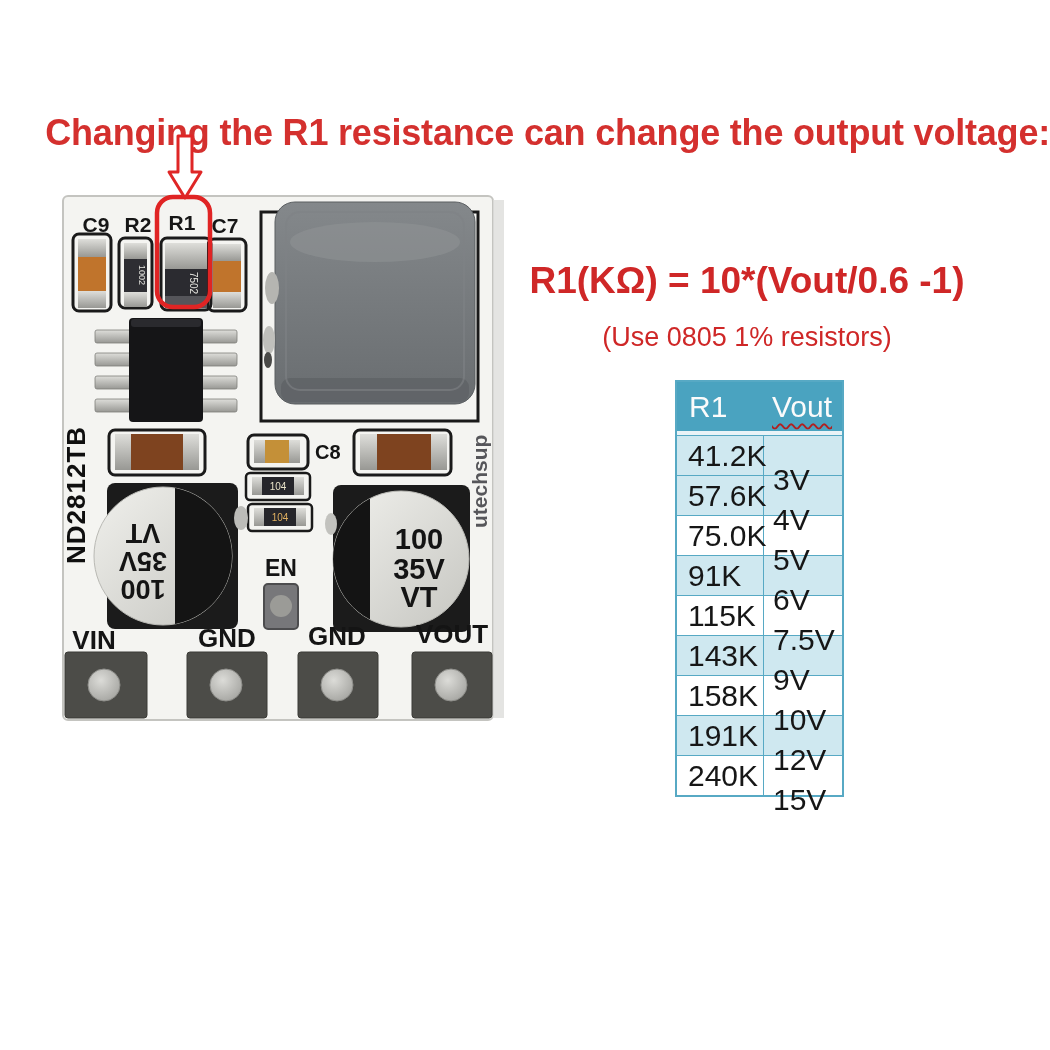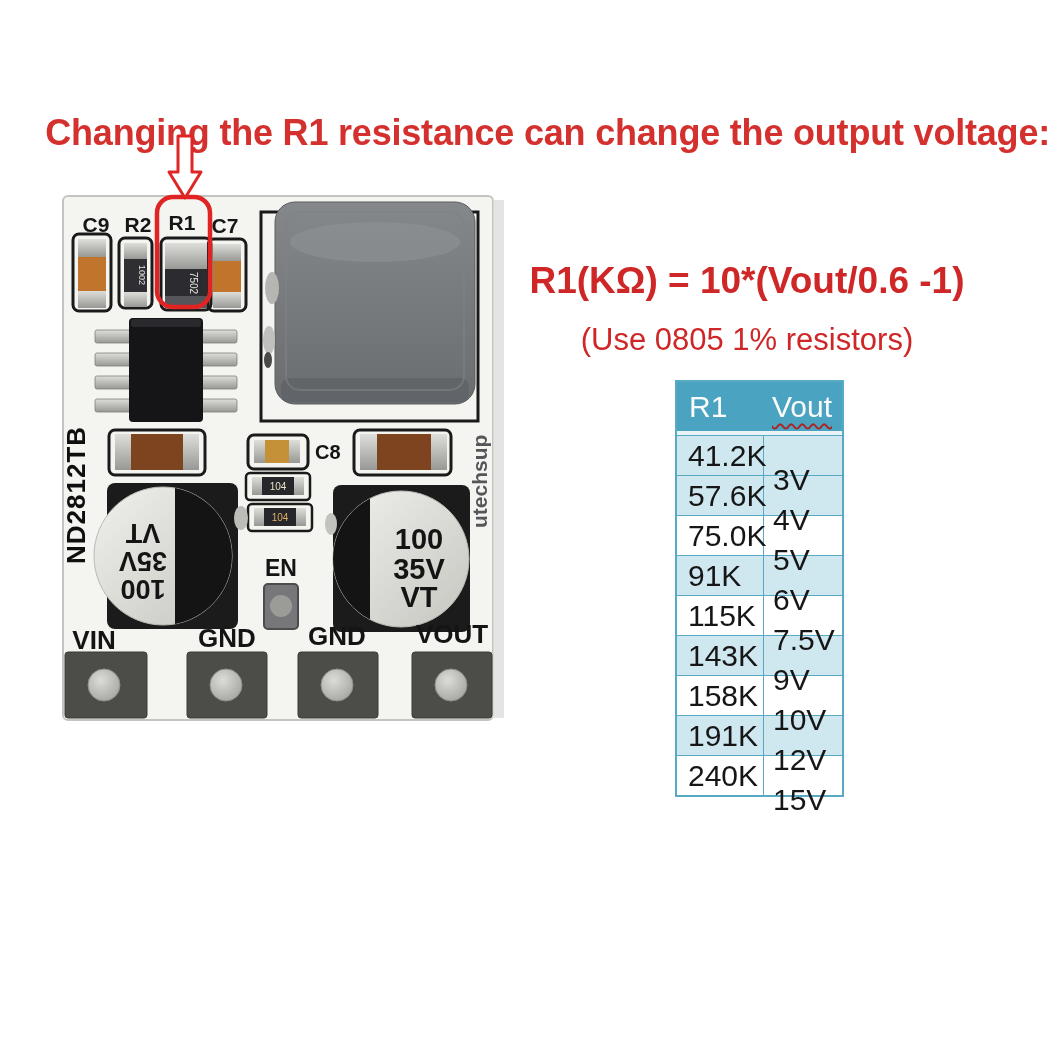--- a/index.html
+++ b/index.html
@@ -4,21 +4,21 @@
 <style>
   html,body{margin:0;padding:0;background:#fff;}
   .stage{position:relative;width:1050px;height:1050px;background:#ffffff;overflow:hidden;
          font-family:"Liberation Sans",sans-serif;}
   .title{position:absolute;top:88px;left:0;width:100%;text-align:right;
          font-size:36px;font-weight:bold;letter-spacing:-0.2px;color:#d4302e;margin-top:24px;}
   .pcb-wrap{position:absolute;left:45px;top:128px;width:465px;height:600px;text-align:right;}
   .formula-main{position:absolute;left:497px;top:260px;width:500px;text-align:center;
                 font-size:37px;font-weight:600;color:#cf2727;}
   .formula-note{position:absolute;left:497px;top:322px;width:500px;text-align:center;
-                font-size:31px;color:#cf2727;}
+                font-size:27px;color:#cf2727;}
   
   .r-table{position:absolute;left:675px;top:380px;width:169px;
            border:2px solid #57a9c4;box-sizing:border-box;font-size:30px;color:#161616;}
   .thead{display:flex;align-items:center;height:53px;background:#4aa3c0;color:#fbfbfb;
          border-bottom:4px solid #eaf3f7;box-sizing:border-box;}
   .th1{width:87px;padding-left:12px;box-sizing:border-box;}
   .th2{padding-left:8px;}
   .wavy{text-decoration-line:underline;text-decoration-style:wavy;
         text-decoration-color:#b02020;text-decoration-thickness:2px;text-underline-offset:6px;}
   .trow{display:flex;align-items:center;height:40px;box-sizing:border-box;

